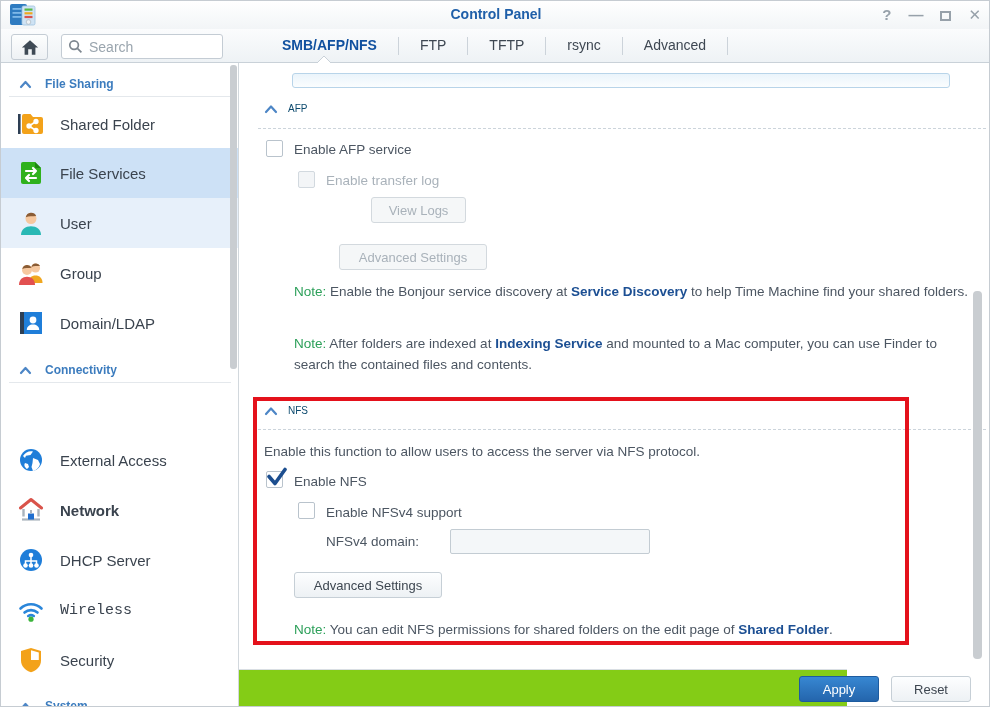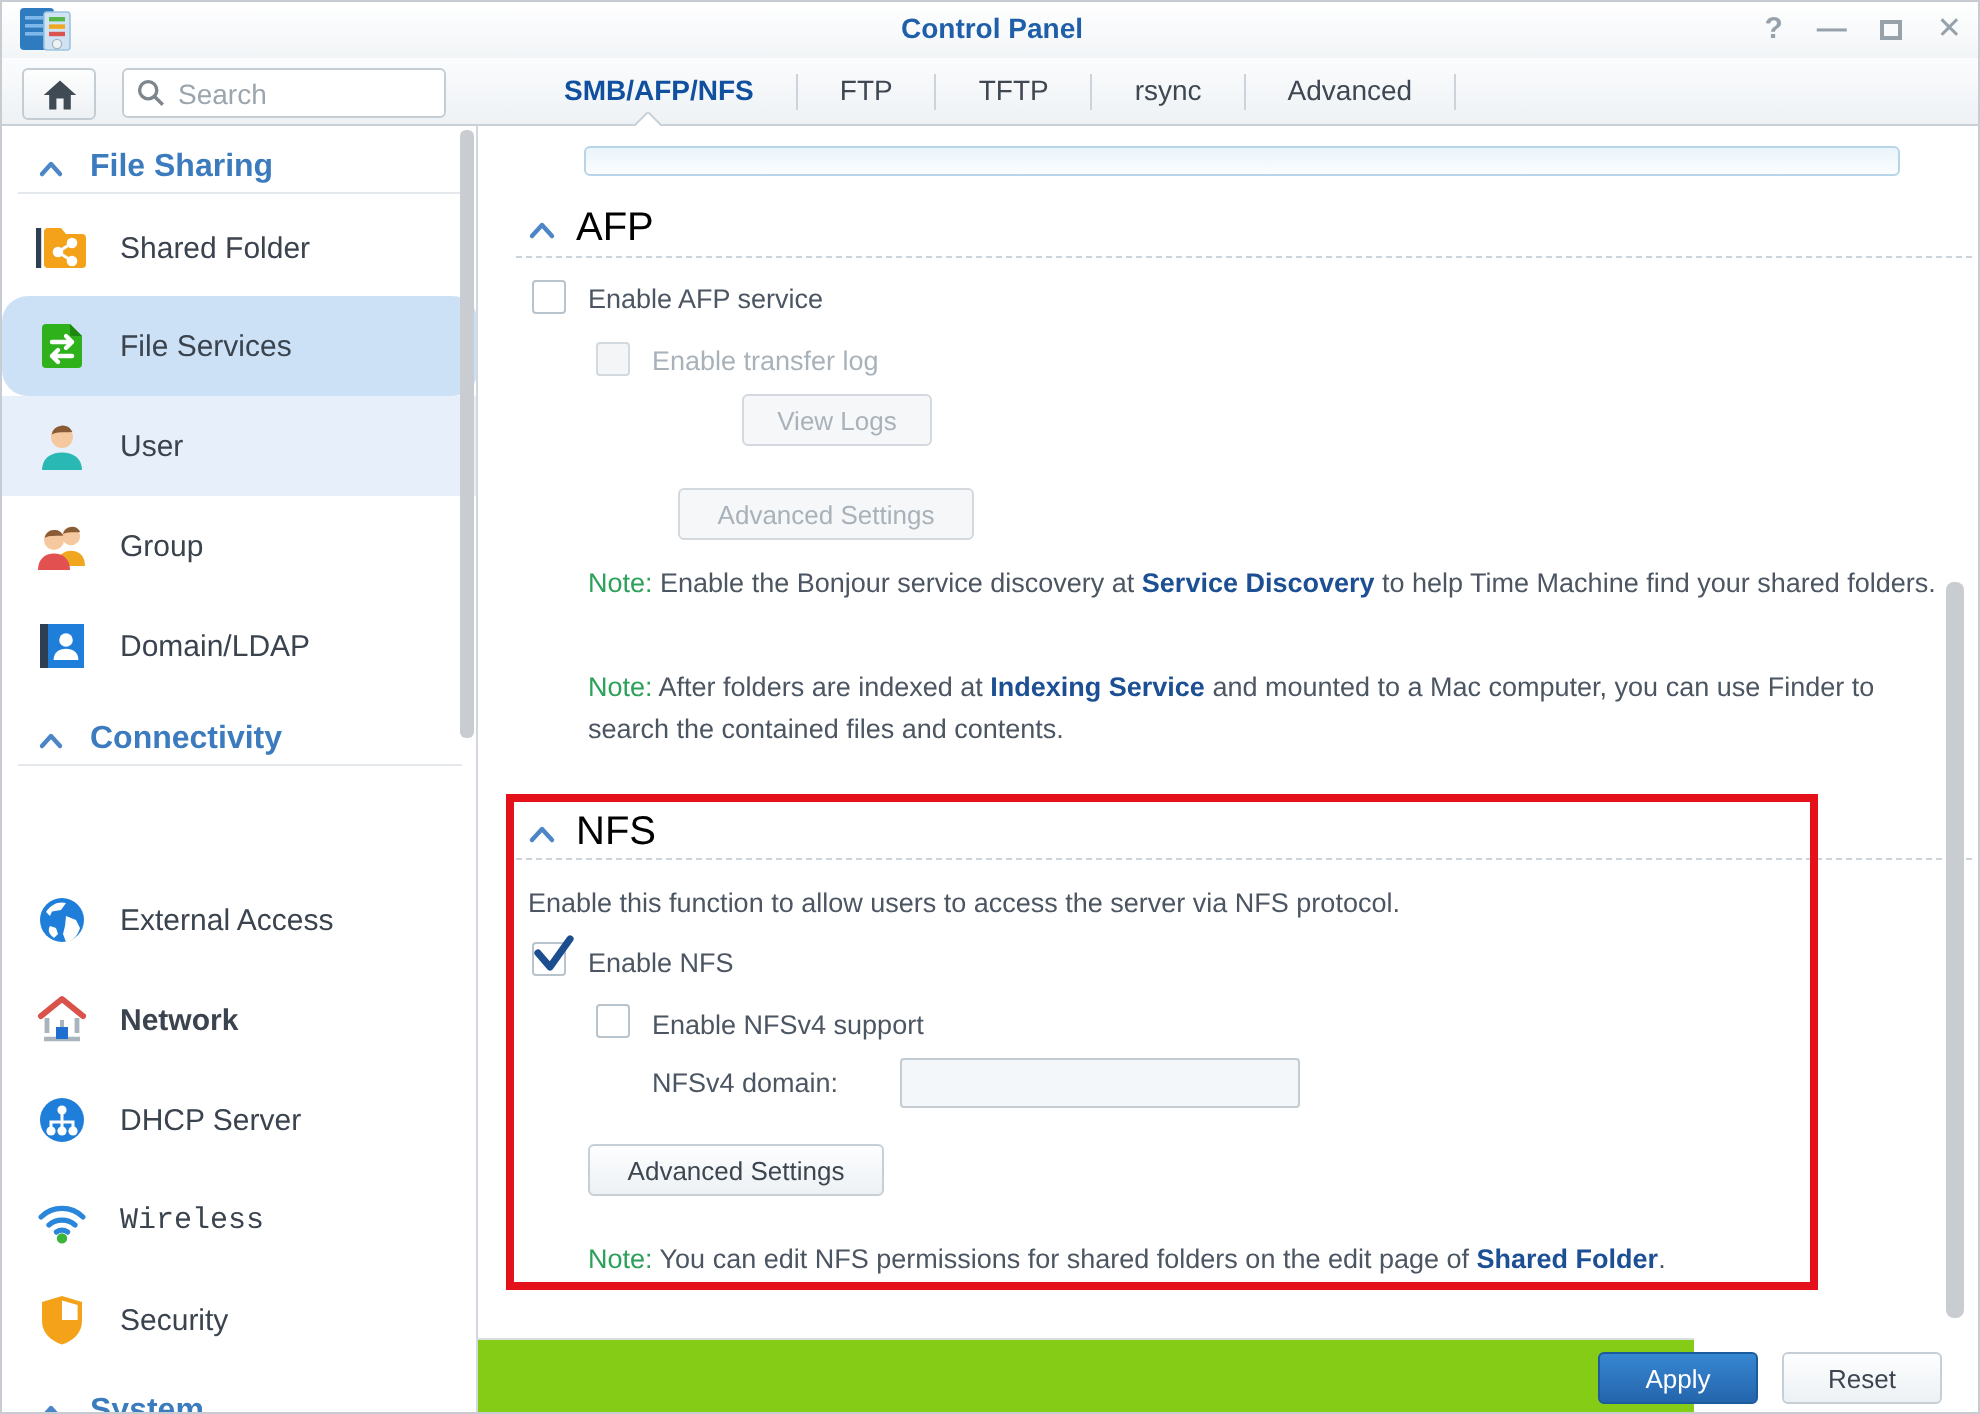--- a/index.html
+++ b/index.html
@@ -33,35 +33,35 @@
   .tabs { position:absolute; left:260px; top:28px; height:33px; display:flex; align-items:center; }
   .tab { padding:0 21px; font-size:14px; color:#3e4752; line-height:33px; cursor:default; white-space:nowrap; }
   .tab.active { font-weight:bold; color:#10509f; }
   .tabsep { width:1px; height:18px; background:#ccd3da; }
   .tab-notch { position:absolute; left:315px; top:55px; z-index:6; }
 
   
   .sidebar { position:absolute; left:0; top:62px; width:238px; height:645px; background:#fff;
              border-right:1px solid #d2d8dd; overflow:hidden; }
   .side-header { position:absolute; left:0; width:238px; height:22px; display:flex; align-items:center;
-                 padding-left:18px; gap:13px; color:#3c7cbe; font-weight:bold; font-size:16px; }
+                 padding-left:18px; gap:13px; color:#3c7cbe; font-weight:bold; font-size:12px; }
   .side-divider { position:absolute; left:8px; width:222px; height:1px; background:#e4e8ec; }
   .side-item { position:absolute; left:0; width:238px; height:50px; display:flex; align-items:center;
                padding-left:16px; gap:15px; font-size:15px; color:#3a434e; cursor:default; }
   .side-item.selected { background:#cde1f6; }
   .side-item.hover { background:#e7f0fa;text-align:center; }
   .side-item svg { flex:0 0 28px; }
   .side-scroll { position:absolute; left:229px; top:2px; width:7px; height:304px; background:#c9cdd1; border-radius:3px; }
 
   
   .content { position:absolute; left:238px; top:62px; width:752px; height:606px; background:#fff; overflow:hidden; }
   .partial-box { position:absolute; left:53px; top:10px; width:658px; height:15px;
                  border:1px solid #b8d4e9; border-radius:3px; background:linear-gradient(#eaf4fb,#fbfdfe); }
   .sec-header { position:absolute; display:flex; align-items:center; gap:10px; }
-  .sec-header .sec-title { font-size:20px; color:#000000; }
+  .sec-header .sec-title { font-size:10px; color:#0c4a6e; }
   .dashed { position:absolute; left:19px; width:728px; height:0; border-top:1px dashed #ccd4db; }
   .desc { position:absolute; font-size:13.5px; color:#4c5662; }
   .cb { position:absolute; width:17px; height:17px; background:#fff; border:1px solid #b9c3cc; border-radius:2px; }
   .cb.disabled { background:#f3f5f7; border-color:#d2d9df; }
   .cb .check { position:absolute; left:-1px; top:-5px; }
   .cb-label { position:absolute; font-size:13.5px; color:#4c5662; }
   .cb-label.disabled { color:#a9b2ba; }
   .btn { position:absolute; height:26px; border:1px solid #c6cfd6; border-radius:3px;
          background:linear-gradient(#fdfeff,#edf1f4); font-size:13px; color:#3d4650;
          display:flex; align-items:center; justify-content:center; cursor:default;
@@ -161,21 +161,21 @@
           <line x1="12" y1="16" x2="19" y2="11.5"></line>
             <line x1="12" y1="16" x2="19" y2="20.5"></line>
           <circle cx="19" cy="11.5" r="1.9"></circle>
             <circle cx="19" cy="20.5" r="1.9"></circle>
             <circle cx="12" cy="16" r="1.9"></circle>
         </g>
       </svg>
       <span>Shared Folder</span>
     </div>
 
-    <div class="side-item selected" style="top:85px;border-radius:13px;">
+    <div class="side-item selected" style="top:85px;">
       <svg width="28" height="28" viewBox="0 0 28 28">
         <path d="M4 5 a2 2 0 0 1 2-2 h12 l6 6 v14 a2 2 0 0 1 -2 2 H6 a2 2 0 0 1 -2-2 Z" fill="#2fb11c"></path>
         <path d="M18 3 l6 6 h-5 a1 1 0 0 1 -1-1 Z" fill="#1d8710"></path>
         <g stroke="#fff" stroke-width="2.2" fill="none" stroke-linecap="round" stroke-linejoin="round">
           <path d="M9 12 H19 M16 9 l3 3 -3 3"></path>
           <path d="M19 19 H9 M12 16 l-3 3 3 3"></path>
         </g>
       </svg>
       <span>File Services</span>
     </div>

